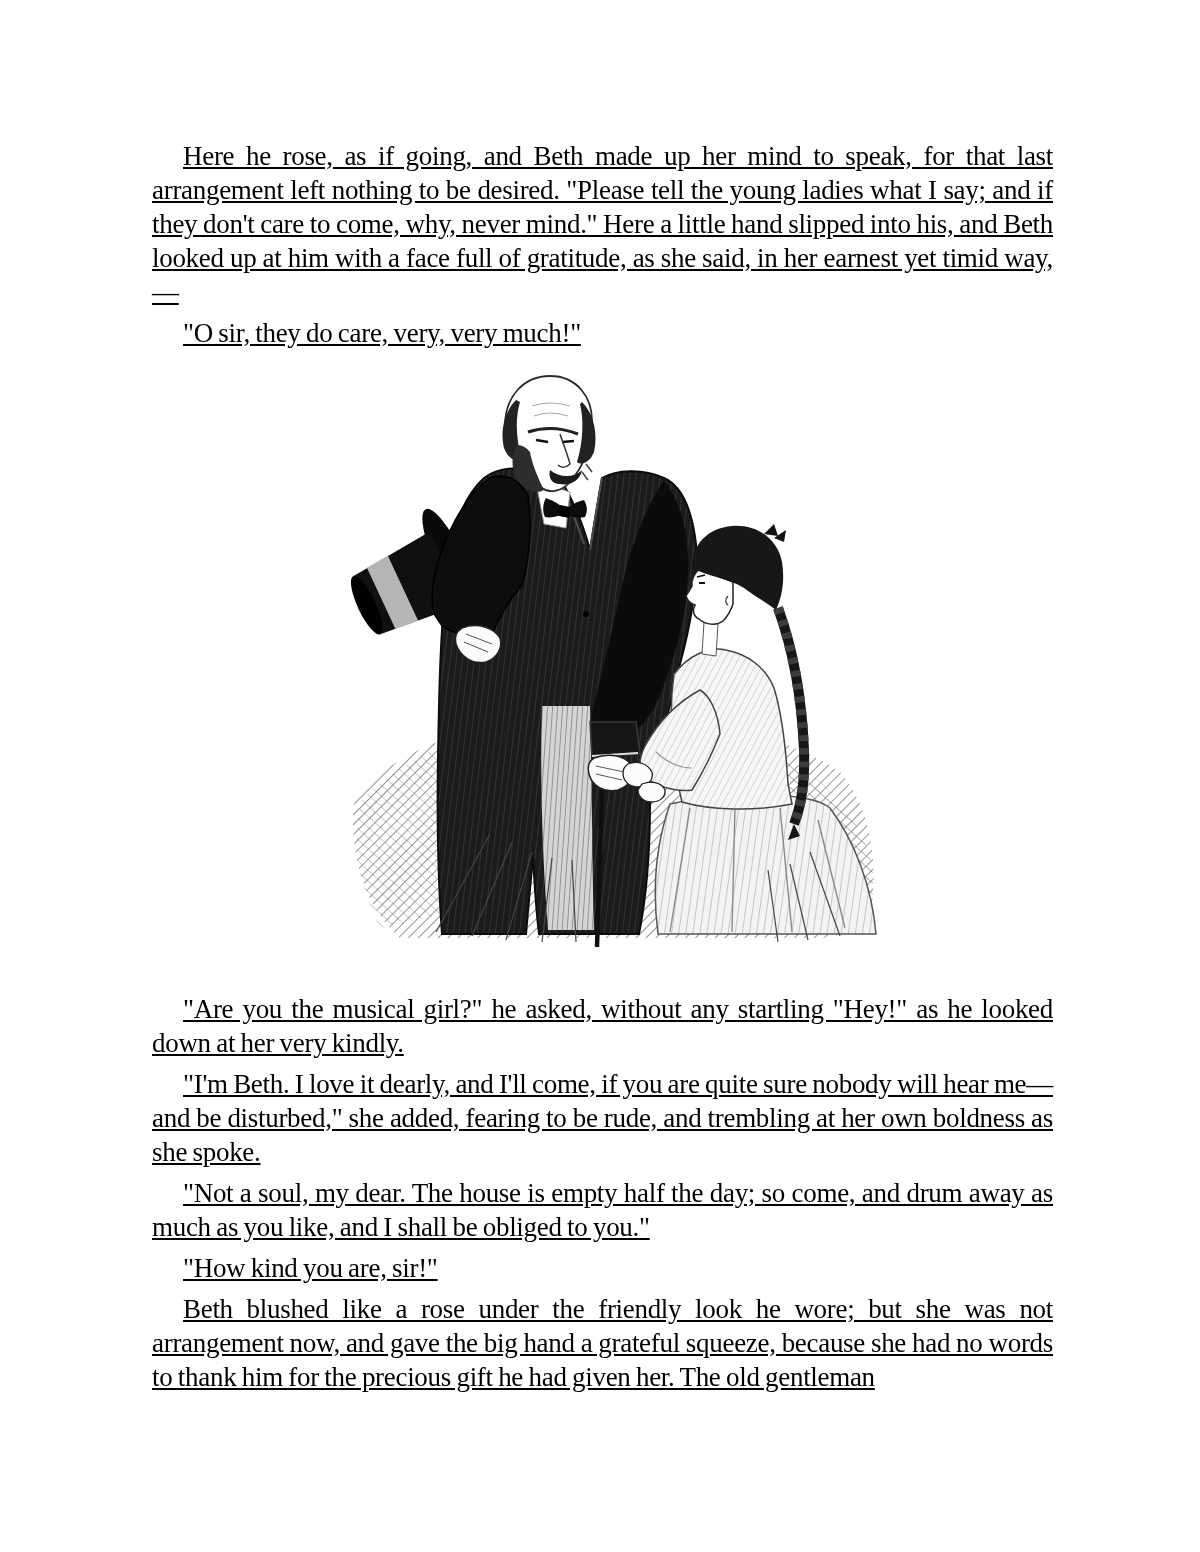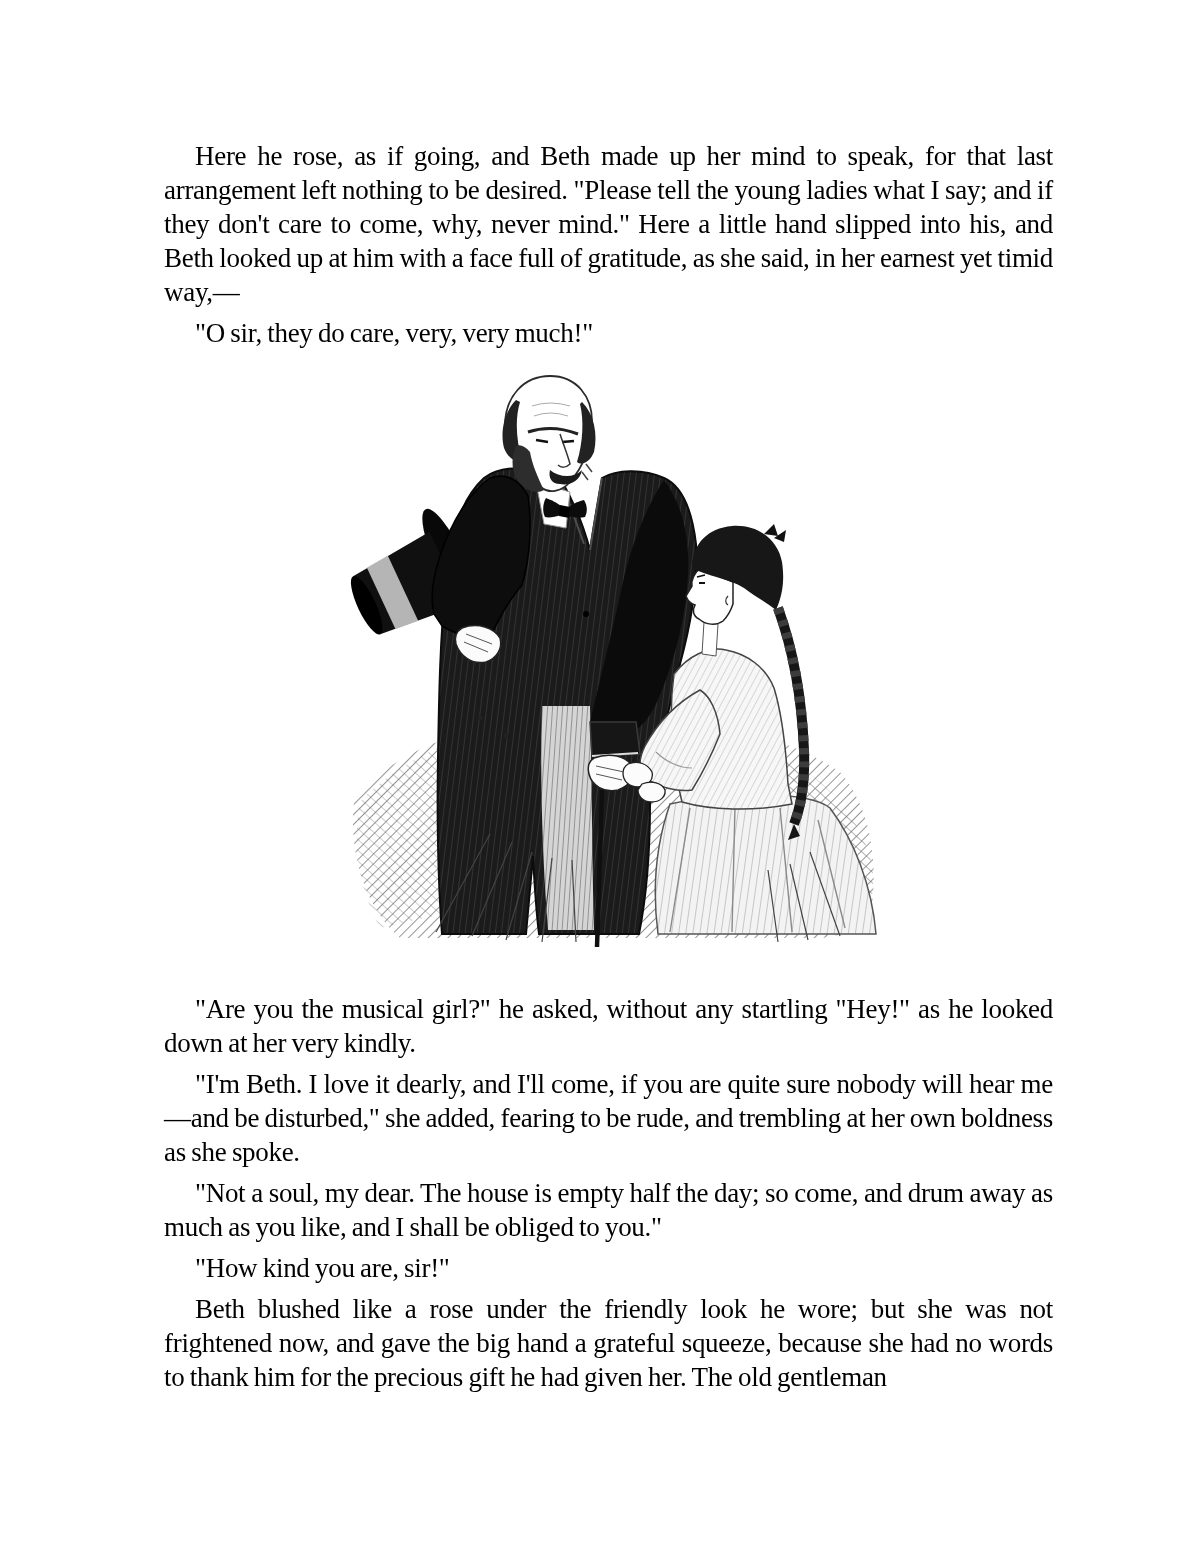--- a/index.html
+++ b/index.html
@@ -9,28 +9,29 @@
     position: relative;
     font-family: "Liberation Serif", serif;
   }
   .page {
     position: absolute;
     left: 148px; top: 0;
     width: 905px;
     padding-top: 139px;
   }
   .page p {
-    margin: 0 0 7px 16px;
+    margin: 0 0 7px 4px;
     font-size: 27px;
     line-height: 34px;
     color: #000000;
     text-align: justify;
     text-indent: 31px;
     letter-spacing: -0.3px;
     word-spacing: -1px;
+    text-decoration: underline;
   }
   figure.illustration {
     margin: 22px 0 42px 192px;
     padding: 0;
     width: 540px;
     height: 578px;
   }
   figure.illustration svg { display: block; }
 </style>
 </head>
@@ -155,15 +156,15 @@
         <path d="M 150,462 L 96,560 M 172,470 L 132,564 M 192,480 L 166,568 M 212,486 L 202,570 M 232,488 L 236,570"></path>
         <path d="M 470,480 L 500,564 M 450,492 L 468,568 M 428,498 L 438,570"></path>
       </g>
     </svg>
   </figure>
 
   <p>"Are you the musical girl?" he asked, without any startling "Hey!" as he looked down at her very kindly.</p>
   <p>"I'm Beth. I love it dearly, and I'll come, if you are quite sure nobody will hear me—and be disturbed," she added, fearing to be rude, and trembling at her own boldness as she spoke.</p>
   <p>"Not a soul, my dear. The house is empty half the day; so come, and drum away as much as you like, and I shall be obliged to you."</p>
   <p>"How kind you are, sir!"</p>
-  <p>Beth blushed like a rose under the friendly look he wore; but she was not frightened now, and gave the big hand a grateful squeeze, because she had no words to thank him for the precious gift he had given her. The old gentleman</p>
+  <p>Beth blushed like a rose under the friendly look he wore; but she was not arrangement now, and gave the big hand a grateful squeeze, because she had no words to thank him for the precious gift he had given her. The old gentleman</p>
 
 </div>
 
 </body></html>

